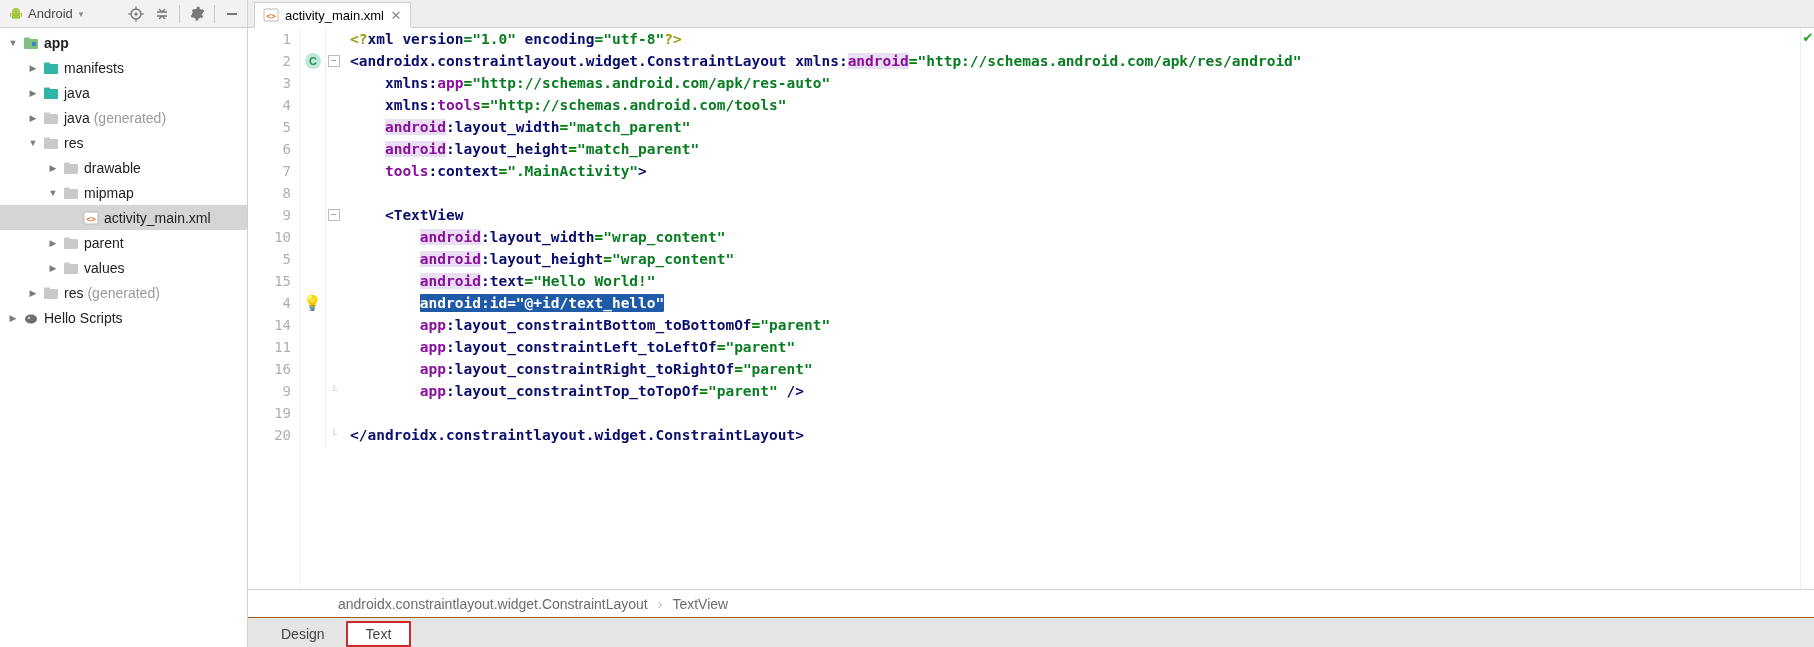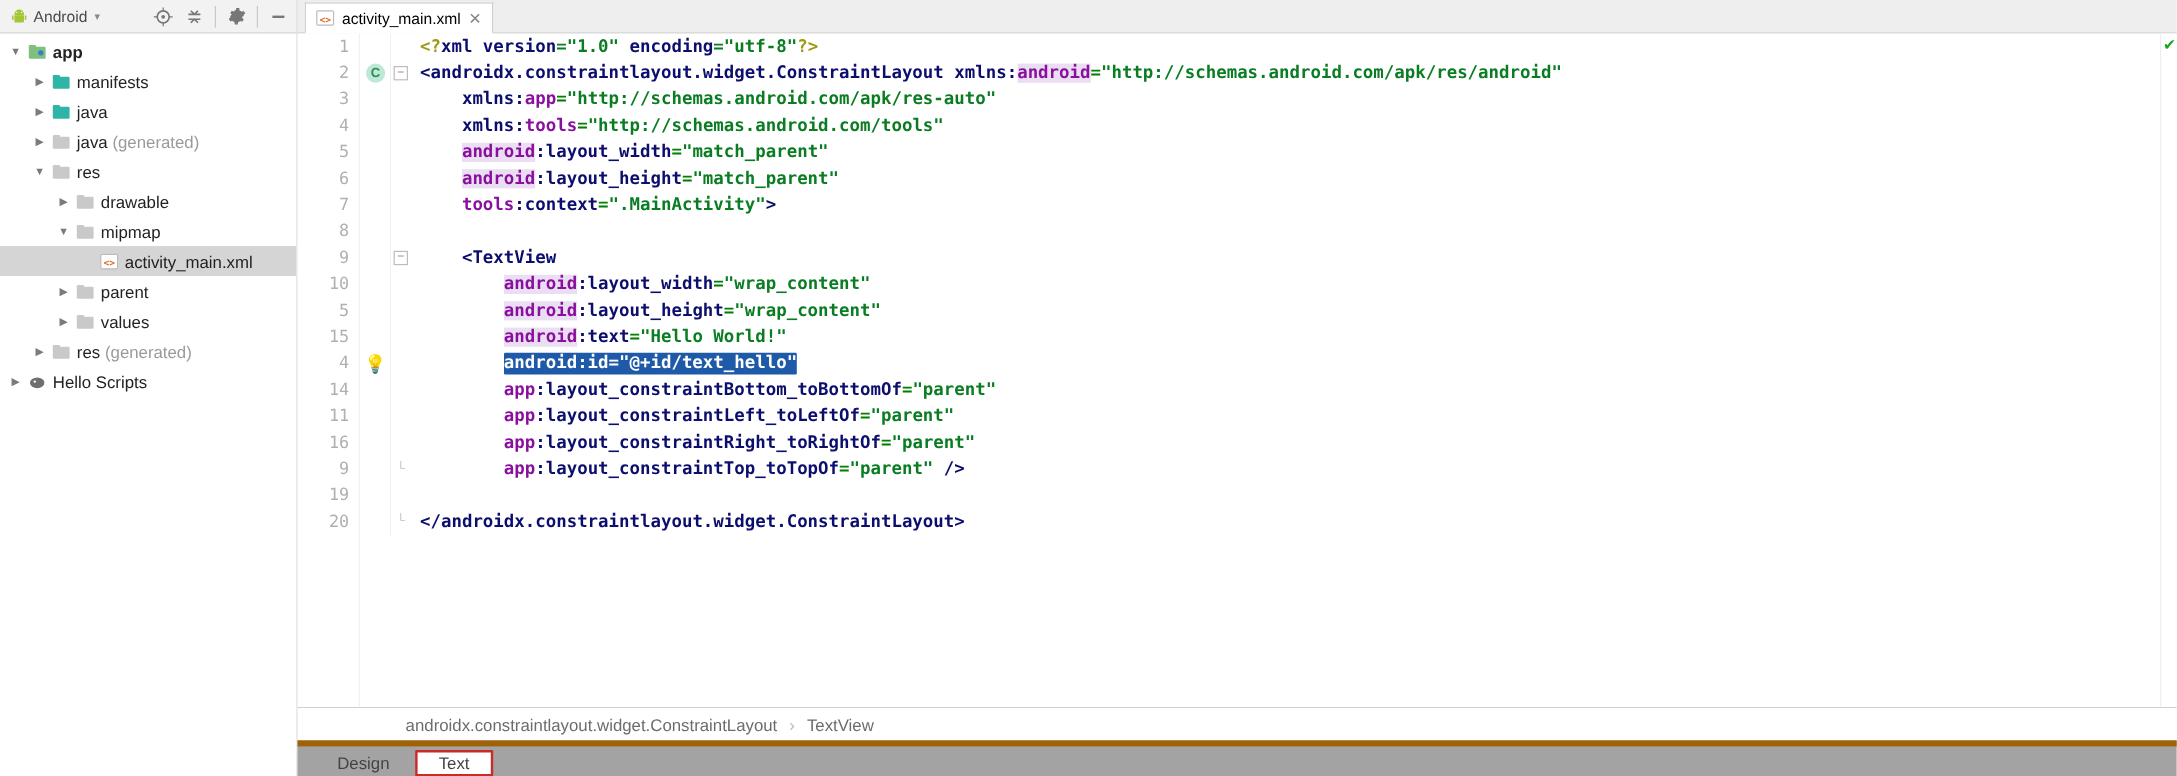--- a/index.html
+++ b/index.html
@@ -214,22 +214,22 @@
     color: #6c6c6c;
     padding-left: 90px;
     gap: 10px;
     background:#fff;
   }
   .breadcrumb .sep { color:#b8b8b8; }
 
   
   .bottom-tabs {
     height: 30px;
-    background: #a3a3a3;
-    border-top: 5px solid #a16207;
+    background: #e5e5e5;
+    border-top: 1px solid #a16207;
     display:flex;
     align-items:stretch;
     padding-left: 14px;
     gap:2px;
   }
   .bottom-tabs .btab {
     display:flex; align-items:center;
     padding: 0 18px;
     font-size:14px;
     color:#444;

